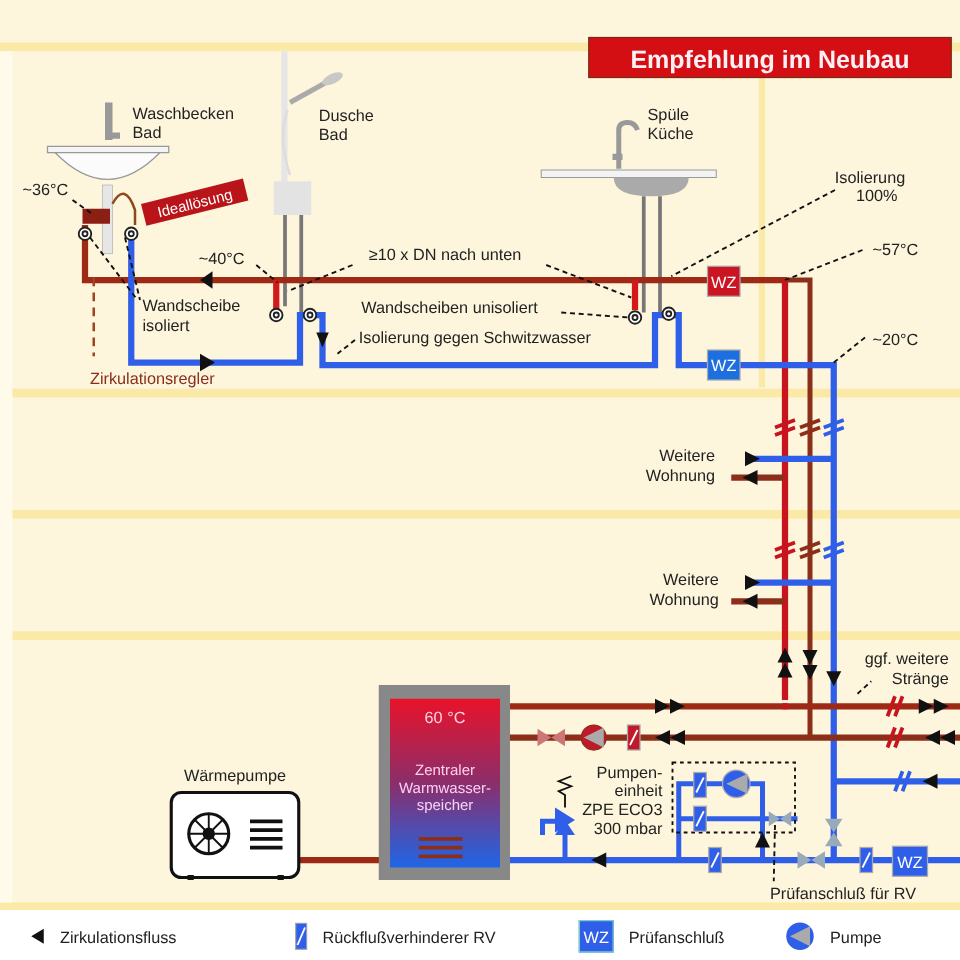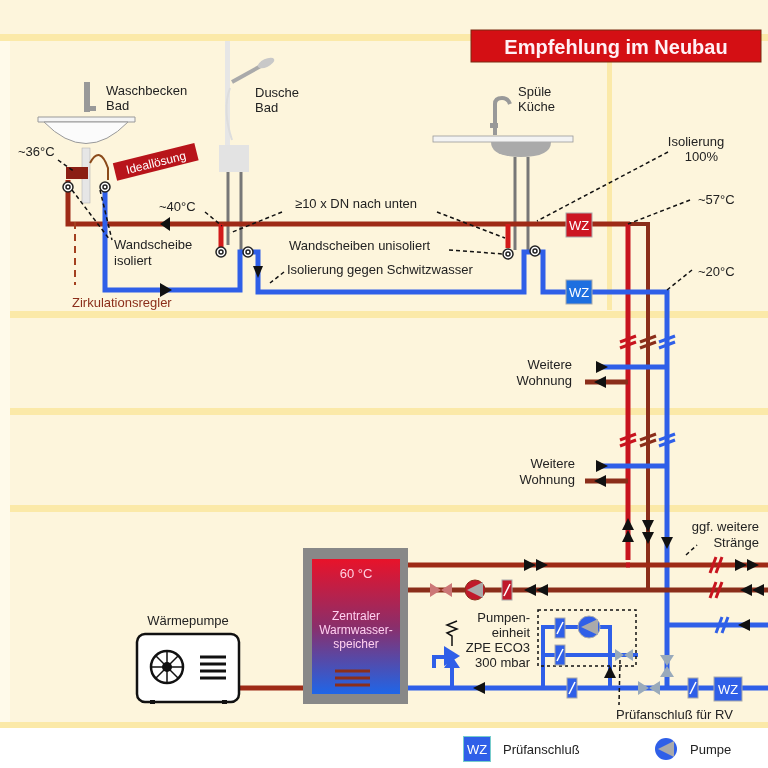--- a/index.html
+++ b/index.html
@@ -269,25 +269,42 @@
   <text class="t" x="759" y="531" text-anchor="end"><tspan>ggf. weitere</tspan></text>
   <text class="t" x="759" y="547" text-anchor="end"><tspan>Stränge</tspan></text>
   <text class="t" x="530" y="622" text-anchor="end"><tspan>Pumpen-</tspan></text>
   <text class="t" x="530" y="637" text-anchor="end"><tspan>einheit</tspan></text>
   <text class="t" x="530" y="652" text-anchor="end"><tspan>ZPE ECO3</tspan></text>
   <text class="t" x="530" y="667" text-anchor="end"><tspan>300 mbar</tspan></text>
   <text class="t" x="616" y="719">Prüfanschluß für RV</text>
 </svg>
 
 <div class="legend">
+  <div class="lg-item" style="left:24px">
+    <span class="sym">
+      <svg width="12" height="14">
+          <path d="M11 1 L11 13 L1 7 Z" fill="#111"></path>
+        </svg>
+    </span>
+    <span>Zirkulationsfluss</span>
+  </div>
+  <div class="lg-item" style="left:236px">
+    <span class="sym">
+      <svg width="10" height="22">
+          <rect x="0.5" y="0.5" width="9" height="21" fill="#2f5fe8" stroke="#aaa"></rect>
+          <path d="M2 18 L8 4" stroke="#fff" stroke-width="1.5"></path>
+        </svg>
+    </span>
+    <span>Rückflußverhinderer RV</span>
+  </div>
   <div class="lg-item" style="left:463px">
     <span class="sym" style="background:#2f5fe8;color:#fff;width:26px;height:24px;border:1px solid #7cc;font-size:13px">WZ</span>
     <span>Prüfanschluß</span>
   </div>
-  <div class="lg-item" style="left:654px">
+  <div class="lg-item" style="left:628px">
     <span class="sym">
       <svg width="24" height="24">
           <circle cx="12" cy="12" r="11" fill="#2f5fe8"></circle>
           <path d="M20 4 L20 20 L4 12 Z" fill="#aaa"></path>
         </svg>
     </span>
     <span>Pumpe</span>
   </div>
 </div>
 

